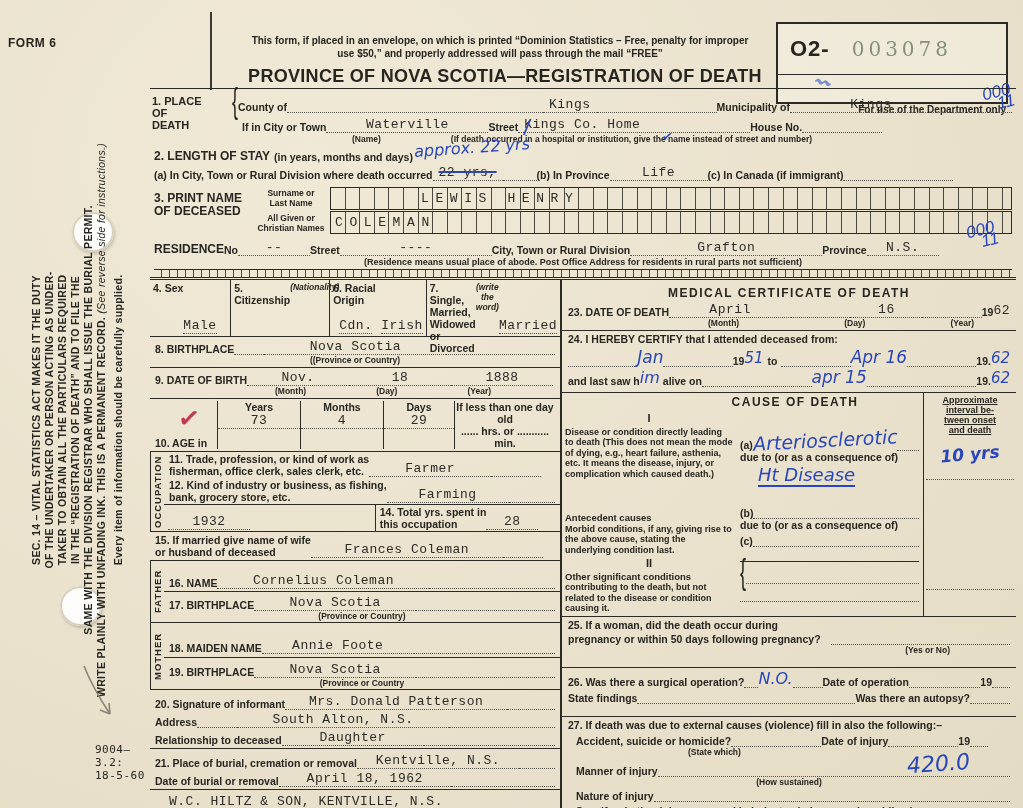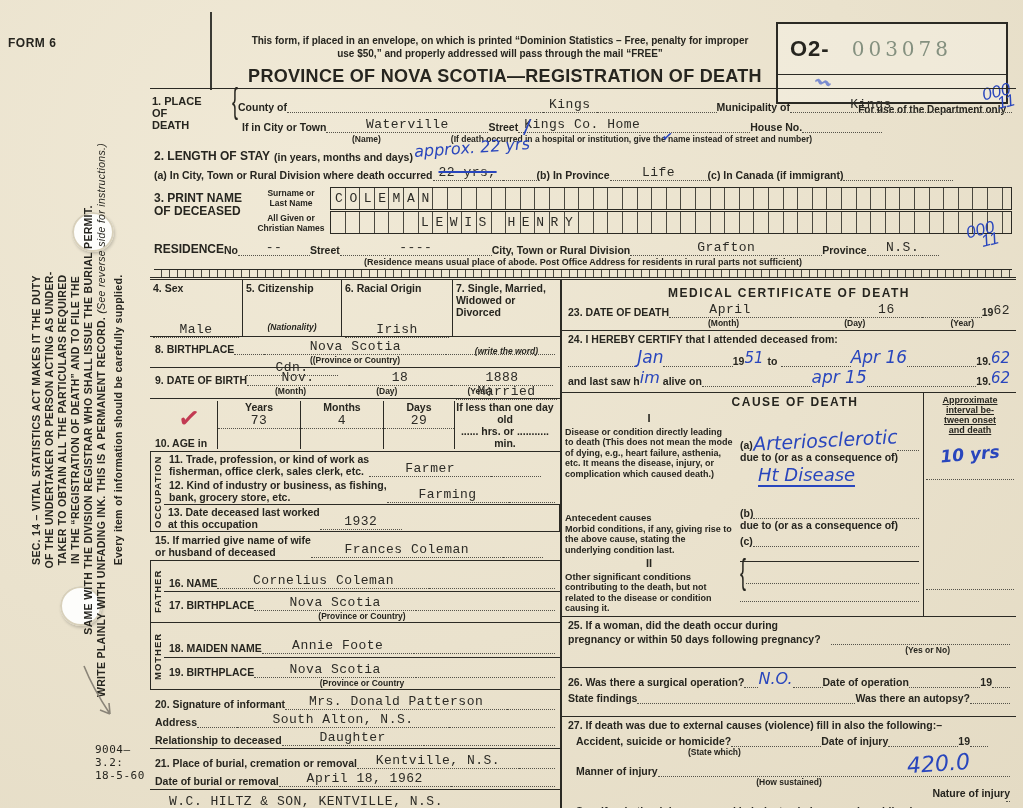--- a/index.html
+++ b/index.html
@@ -62,21 +62,21 @@
   .resrow{padding:2px 4px 0 4px;}
   .resnote{text-align:center;font-size:9px;font-weight:bold;margin-top:1px;}
   .tickstrip{height:7px;margin:2px 4px 0 4px;border-top:1.5px solid #2b2a24;
     background:repeating-linear-gradient(90deg, rgba(0,0,0,0) 0 7px, #4a483f 7px 8px);}
   .hw-000{position:absolute;color:#2946bd;font-style:italic;font-size:17px;transform:rotate(-14deg);line-height:12px;text-align:center;}
   
   .cols{display:flex;border-top:3px double #2b2a24;}
   .lcol{width:410px;border-right:2px solid #2b2a24;}
   .rcol{flex:1;position:relative;}
   .r4{display:flex;border-bottom:1px solid #2b2a24;}
-  .cell47{border-right:1px solid #2b2a24;padding:2px 3px;display:flex;flex-direction:column;gap:28px;}
+  .cell47{border-right:1px solid #2b2a24;padding:2px 3px;display:flex;flex-direction:row;}
   .cell47 .val{text-align:center;margin-top:auto;border-bottom:1px dotted #55534a;}
   .lrow{border-bottom:1px solid #2b2a24;padding:2px 5px;}
   .nob{border-bottom:none;}
   .subnote{text-align:center;font-size:8.5px;font-weight:bold;}
   .vlabel{writing-mode:vertical-rl;transform:rotate(180deg);text-align:center;font-weight:bold;font-size:9.5px;letter-spacing:1px;border-right:1px solid #2b2a24;padding:0 1px;}
   .occ{display:flex;border-bottom:1px solid #2b2a24;}
   .occ .inner{flex:1;}
   .redcheck{position:absolute;color:#c23a52;font-size:26px;font-weight:bold;transform:rotate(8deg);}
   
   .medtitle{text-align:center;font-weight:bold;font-size:12px;letter-spacing:1.5px;padding-top:6px;}
@@ -197,24 +197,24 @@
       <div class="tblock">
         <div>3. PRINT NAME</div>
         <div>OF DECEASED</div>
       </div>
       <div class="sublbls">
         <div><span>Surname or</span><br><span>Last Name</span></div>
         <div><span>All Given or</span><br><span>Christian Names</span></div>
       </div>
       <div class="gridcol">
         <div class="boxrow">
+          <span class="typed" style="padding-left:90px;">LEWIS  HENRY</span>
+        </div>
+        <div class="boxrow">
           <span class="typed" style="padding-left:4px;">COLEMAN</span>
-        </div>
-        <div class="boxrow">
-          <span class="typed" style="padding-left:90px;">LEWIS  HENRY</span>
         </div>
       </div>
     </div>
 
     <div class="resrow" style="position:relative;">
       <div class="row" style="height:18px;">
         <span class="lbl" style="font-size:12px;">RESIDENCE</span>
         <span class="lbl" style="margin-left:0;">No</span>
         <span class="entry typed" style="min-width:60px;">--</span>
         <span class="lbl">Street</span>
@@ -318,22 +318,25 @@
             </div>
             <div style="padding:1px 5px;">
               <div class="row">
                 <span class="lbl"><span>12. Kind of industry or business, as fishing,</span><br><span>bank, grocery store, etc.</span></span>
                 <span class="entry typed" style="min-width:110px;">Farming</span>
                 <span class="lead" style="max-width:50px;"></span>
               </div>
             </div>
             <div style="display:flex;border-top:1px solid #2b2a24;">
               <div class="row" style="flex:1.15;padding:1px 4px;border-right:1px solid #2b2a24;">
-                <span class="lbl"><span>13. Date deceased last worked</span><br><span>at this occupation</span></span>
                 <span class="entry typed" style="min-width:70px;">1932</span>
+              </div>
+              <div class="row" style="flex:1;padding:1px 4px;">
+                <span class="lbl"><span>14. Total yrs. spent in</span><br><span>this occupation</span></span>
+                <span class="entry typed" style="min-width:40px;">28</span>
               </div>
             </div>
           </div>
         </div>
 
         <div class="lrow">
           <div class="row">
             <span class="lbl"><span>15. If married give name of wife</span><br><span>or husband of deceased</span></span>
             <span class="entry typed" style="min-width:180px;">Frances Coleman</span>
             <span class="lead" style="max-width:40px;"></span>
@@ -562,21 +565,21 @@
             <span class="lbl">19</span>
             <span class="lead" style="max-width:18px;"></span>
           </div>
           <div class="subnote" style="text-align:left;margin-left:120px;">(State which)</div>
           <div class="row" style="height:20px;position:relative;">
             <span class="lbl" style="margin-left:8px;">Manner of injury</span>
             <span class="lead"></span>
             <span class="hw" style="font-size:22px;position:absolute;right:40px;top:-6px;transform:rotate(-4deg);">420.0</span>
           </div>
           <div class="subnote">(How sustained)</div>
-          <div class="row" style="height:15px;flex-direction:column;">
+          <div class="row" style="height:15px;">
             <span class="lbl" style="margin-left:8px;">Nature of injury</span>
             <span class="lead"></span>
           </div>
           <div class="row" style="height:15px;">
             <span class="lbl" style="margin-left:8px;">Specify whether injury occurred in industry, in home, or in public place</span>
             <span class="lead" style="max-width:90px;"></span>
           </div>
         </div>
 
         <div class="mrow medsep">

